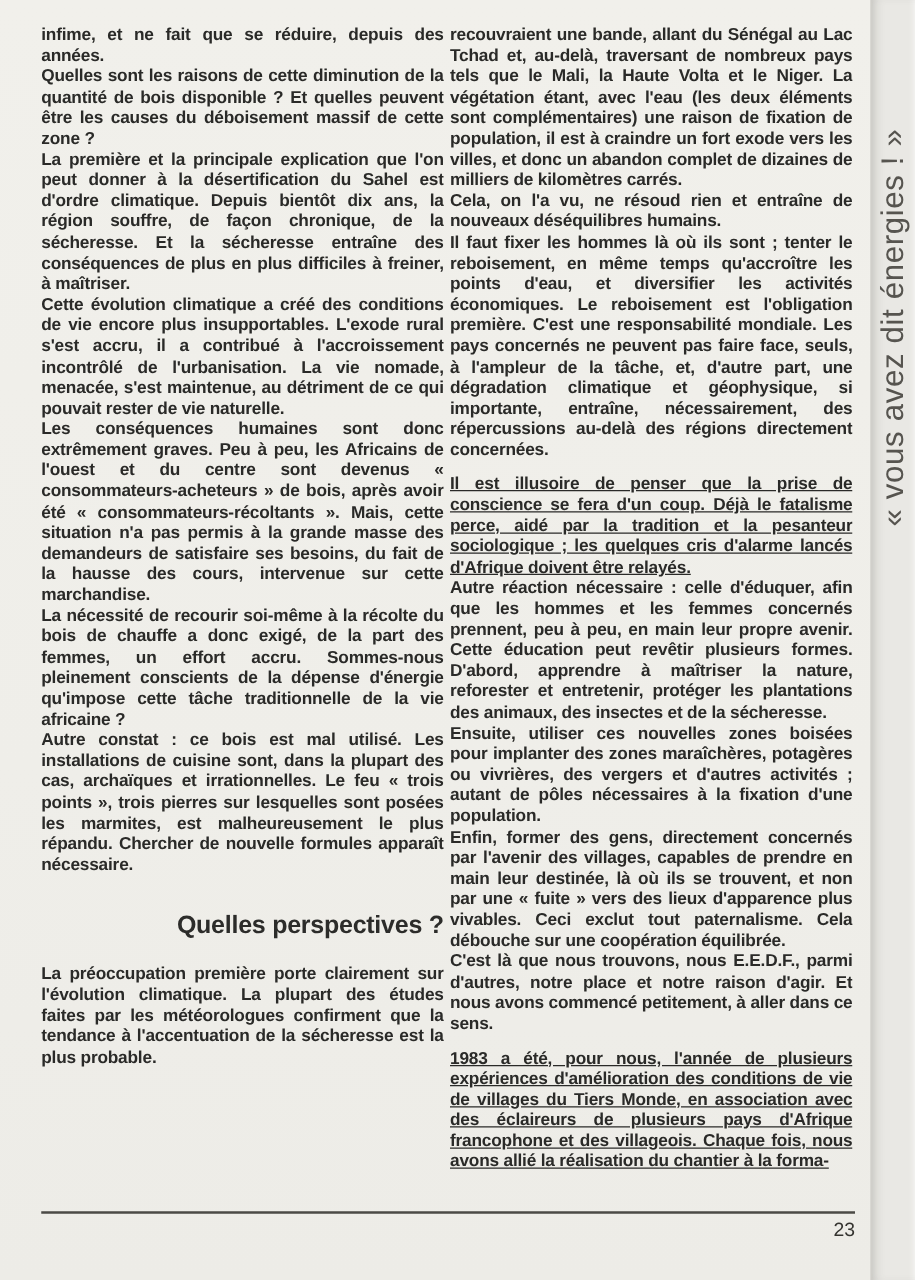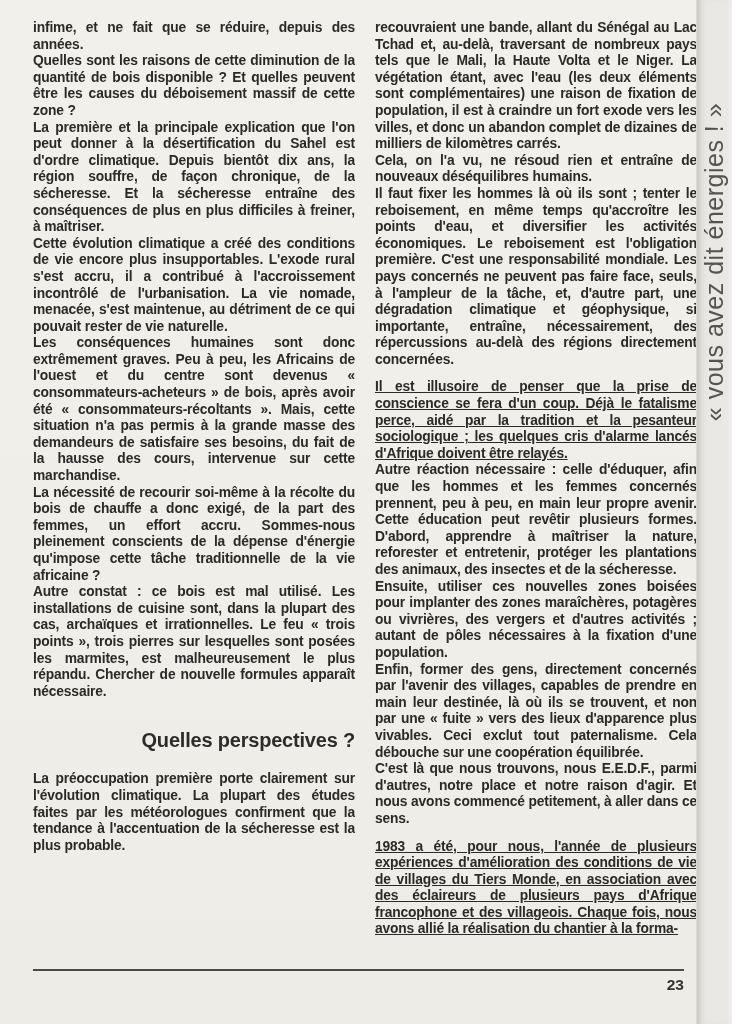--- a/index.html
+++ b/index.html
@@ -6,21 +6,21 @@
   .page{
     position:relative;
     width:732px;height:1024px;
     background:linear-gradient(180deg,#f1f0eb 0%,#efeee9 60%,#edece7 100%);
     overflow:hidden;
     font-family:"Liberation Sans",sans-serif;
     color:#2a2a28;
   }
   .content{
     position:absolute;left:33px;top:20px;
-    display:flex;gap:20px;
+    display:flex;gap:5px;
   }
   .col{
     width:322px;height:948px;overflow:hidden;
     text-align:justify;
   }
   .col p{
     margin:0;
     font-size:13.8px;line-height:16.6px;
     font-weight:700;
     letter-spacing:-0.15px;
@@ -57,21 +57,21 @@
   }
   .footer-rule{
     position:absolute;
     left:33px;top:969px;
     width:651px;height:2px;
     background:#4b4a46;
   }
   .page-number{
     position:absolute;
     top:976px;right:48px;
-    font-size:15.5px;font-weight:700;
+    font-size:15.5px;font-weight:400;
     color:#34332f;
   }
 </style>
 </head>
 <body>
 
 <div class="page">
 
   <div class="content">
 

